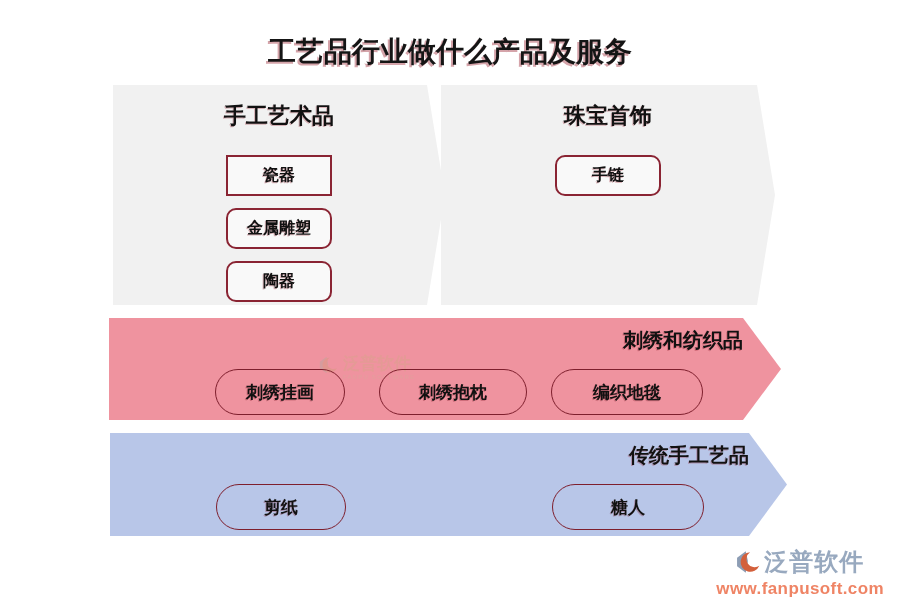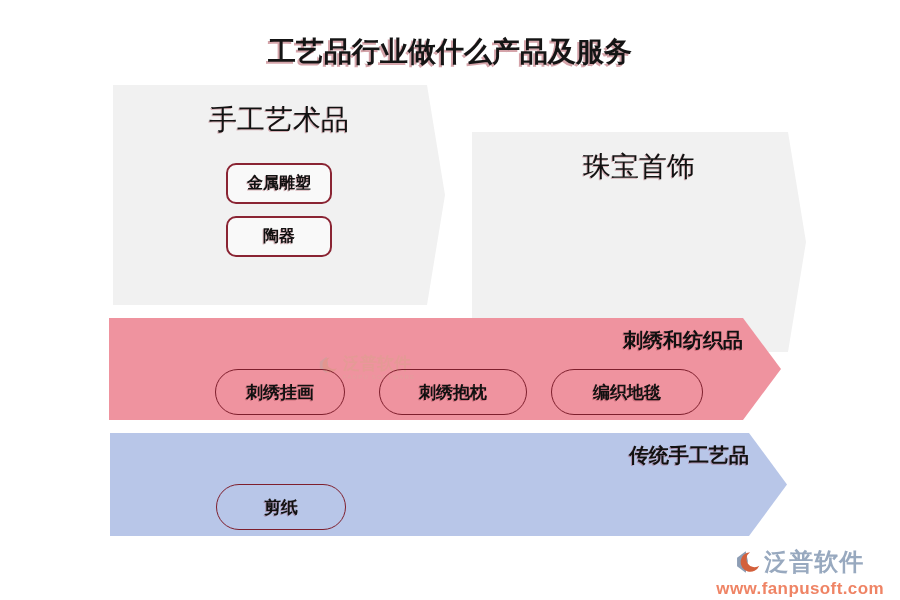--- a/index.html
+++ b/index.html
@@ -12,23 +12,23 @@
     font-size:28px;font-weight:bold;color:#151515;
     text-shadow:-2px 2px 0 rgba(150,28,42,0.40);
   }
   
   .gray-arrow{
     position:absolute;top:85px;height:220px;background:var(--panel_gray,#f1f1f1);
     clip-path:polygon(0 0, calc(100% - 18px) 0, 100% 50%, calc(100% - 18px) 100%, 0 100%);
     display:flex;flex-direction:column;align-items:center;box-sizing:border-box;
   }
   .gray-arrow.left{left:113px;width:332px;}
-  .gray-arrow.right{left:472px;width:334px;margin-top:47px;}
+  .gray-arrow.right{left:441px;width:334px;}
   .panel-header{
-    margin-top:16px;font-size:28px;font-weight:normal;color:#111;
+    margin-top:16px;font-size:22px;font-weight:bold;color:#111;
     text-shadow:-1px 1px 0 rgba(150,28,42,0.30);
   }
   .boxes{display:flex;flex-direction:column;gap:12px;margin-top:24px;align-items:center;}
   .box{
     width:106px;height:41px;box-sizing:border-box;background:#f9f9f9;
     border:2px solid var(--box_border,#8a2433);border-radius:10px;
     display:flex;align-items:center;justify-content:center;
     font-size:16px;font-weight:bold;color:#111;
     text-shadow:-1px 1px 0 rgba(150,28,42,0.30);
   }
@@ -72,28 +72,30 @@
 </head>
 <body>
 
 <div class="canvas">
 
   <h1 class="page-title">工艺品行业做什么产品及服务</h1>
 
   <div class="gray-arrow left">
     <div class="panel-header">手工艺术品</div>
     <div class="boxes">
+      <div class="box sharp">瓷器</div>
       <div class="box">金属雕塑</div>
       <div class="box">陶器</div>
     </div>
   </div>
 
   <div class="gray-arrow right">
     <div class="panel-header">珠宝首饰</div>
     <div class="boxes">
+      <div class="box">手链</div>
     </div>
   </div>
 
   <div class="banner banner-pink">
     <div class="banner-title">刺绣和纺织品</div>
     <div class="watermark">
       <svg width="20" height="20" viewBox="0 0 24 24">
         <polygon points="1,8 9,2 11,11 9,22 1,16" fill="#c0a49e"></polygon>
         <path d="M13,3 a9,9 0 1 0 8.5,12.5 a7,7 0 1 1 -8.5,-12.5" fill="#d89a82"></path>
       </svg>
@@ -103,20 +105,21 @@
       </div>
     </div>
     <div class="pill pill-1">刺绣挂画</div>
     <div class="pill pill-2">刺绣抱枕</div>
     <div class="pill pill-3">编织地毯</div>
   </div>
 
   <div class="banner banner-blue">
     <div class="banner-title">传统手工艺品</div>
     <div class="pill pill-1">剪纸</div>
+    <div class="pill pill-3">糖人</div>
   </div>
 
   <div class="footer-logo">
     <div class="footer-row">
       <svg width="26" height="26" viewBox="0 0 24 24">
         <polygon points="1,8 9,2 11,11 9,22 1,16" fill="#8d9db4"></polygon>
         <path d="M13,3 a9,9 0 1 0 8.5,12.5 a7,7 0 1 1 -8.5,-12.5" fill="#d3603c"></path>
       </svg>
       <span class="footer-brand">泛普软件</span>
     </div>

